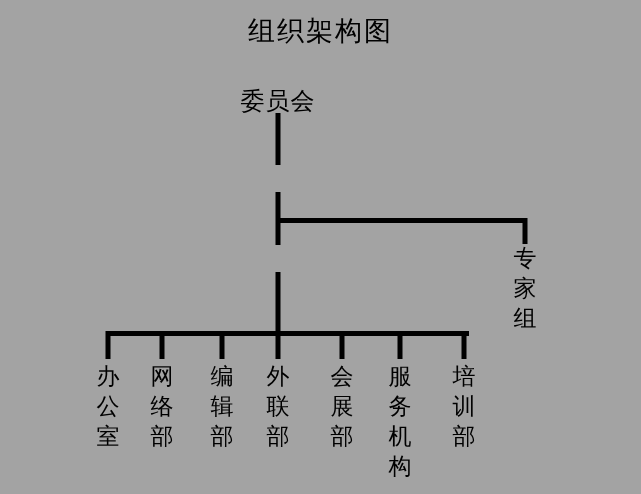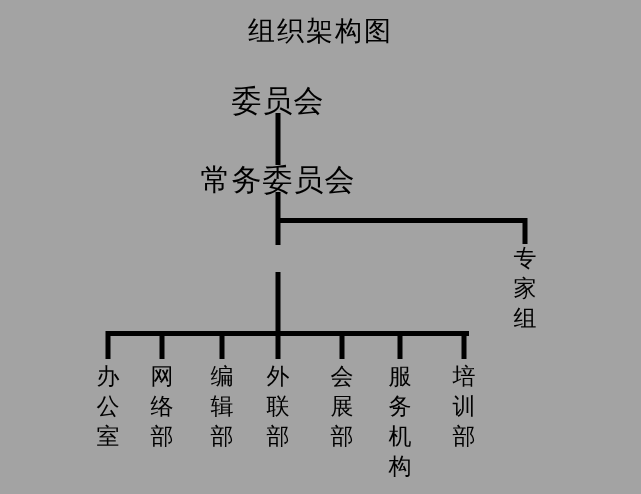--- a/index.html
+++ b/index.html
@@ -30,21 +30,21 @@
     font-size: 27px;
     line-height: 34px;
     letter-spacing: 2px;
     font-weight: 400;
     white-space: nowrap;
   }
 
   
   .node {
     position: absolute;
-    font-size: 30px;
+    font-size: 24px;
     line-height: 28px;
     letter-spacing: 1px;
     white-space: nowrap;
     text-align: center;
     transform: translateX(-50%);
   }
 
   
   .node-vert {
     position: absolute;
@@ -93,21 +93,20 @@
   <div class="line-v" style="left:108px; top:331px; height:28px;"></div>
   <div class="line-v" style="left:162px; top:331px; height:28px;"></div>
   <div class="line-v" style="left:222px; top:331px; height:28px;"></div>
   <div class="line-v" style="left:278px; top:331px; height:28px;"></div>
   <div class="line-v" style="left:342px; top:331px; height:28px;"></div>
   <div class="line-v" style="left:400px; top:331px; height:28px;"></div>
   <div class="line-v" style="left:464px; top:331px; height:28px;"></div>
 
   <div class="node" style="left:278px; top:87px;">委员会</div>
 
-  <div class="node" style="left:278px; top:166px;">常务委员会</div>
 
 
   <div class="node-vert" style="left:525px; top:243px;">
     <span class="ch">专</span>
     <span class="ch">家</span>
     <span class="ch">组</span>
   </div>
 
   <div class="node-vert" style="left:108px; top:361px;">
     <span class="ch">办</span>

